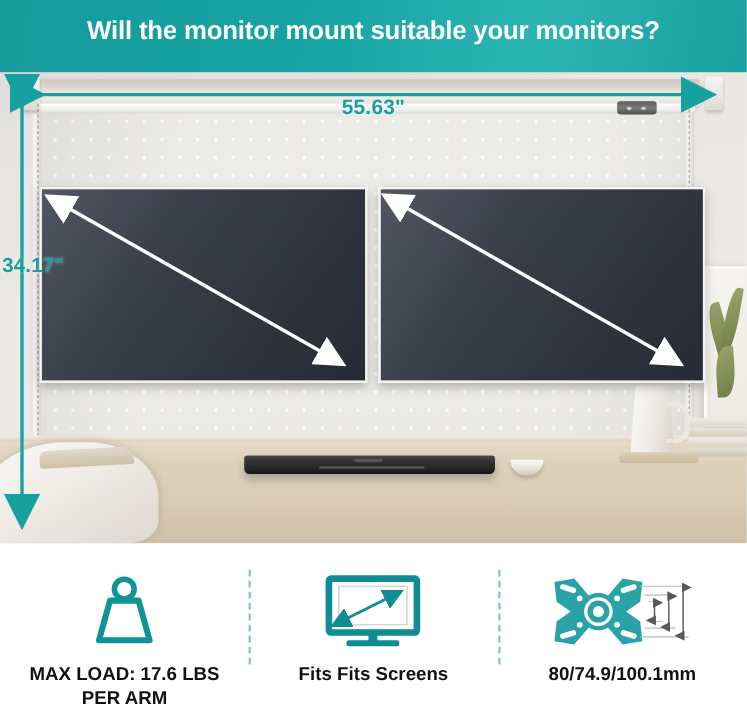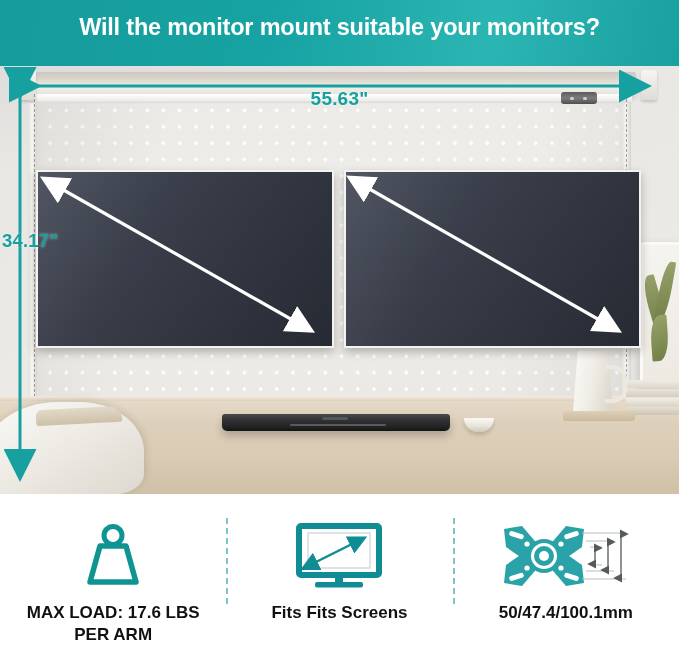--- a/index.html
+++ b/index.html
@@ -494,17 +494,17 @@
             <line x1="94" y1="44" x2="106" y2="44"></line>
           </g>
 
           <g stroke="#555a5c" stroke-width="1.3">
             <line x1="99" y1="27" x2="99" y2="43" marker-start="url(#vU)" marker-end="url(#vD)"></line>
             <line x1="112" y1="21" x2="112" y2="49" marker-start="url(#vU)" marker-end="url(#vD)"></line>
             <line x1="125" y1="13" x2="125" y2="57" marker-start="url(#vU)" marker-end="url(#vD)"></line>
           </g>
         </svg>
       </div>
-      <div class="feature-label">50/47.4/100.1mm</div>
+      <div class="feature-label">80/74.9/100.1mm</div>
     </div>
   </div>
 
 </div>
 
 </body></html>

